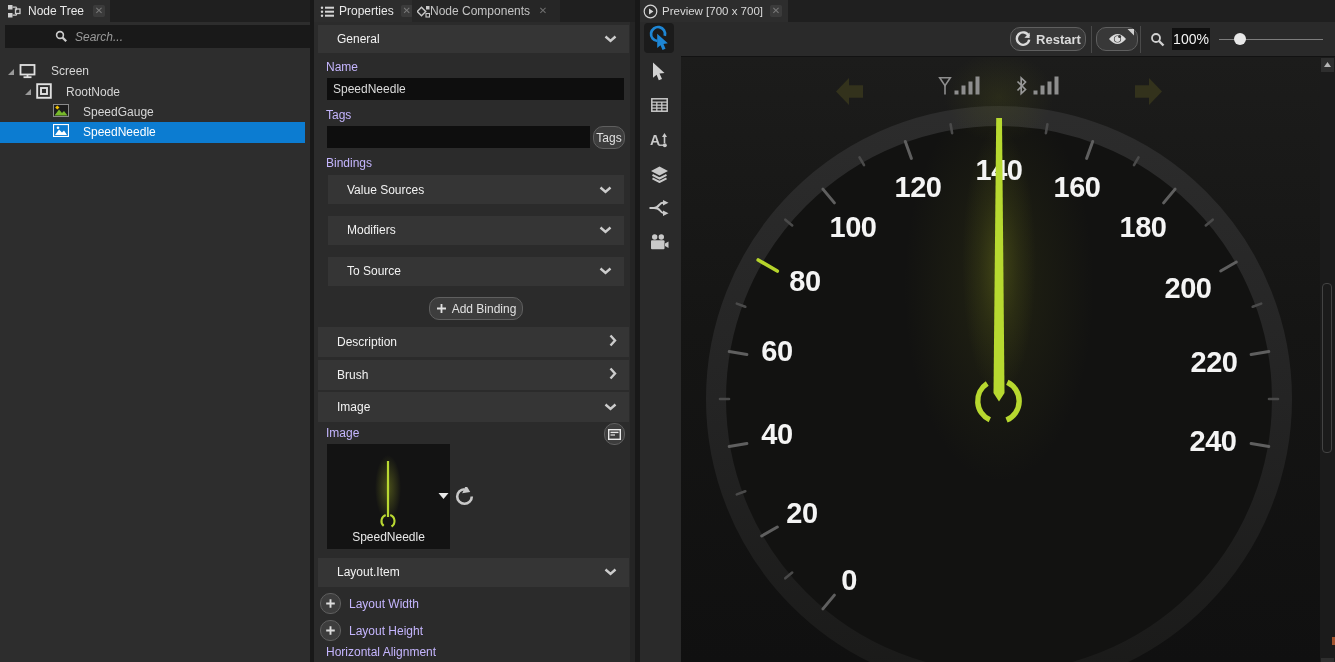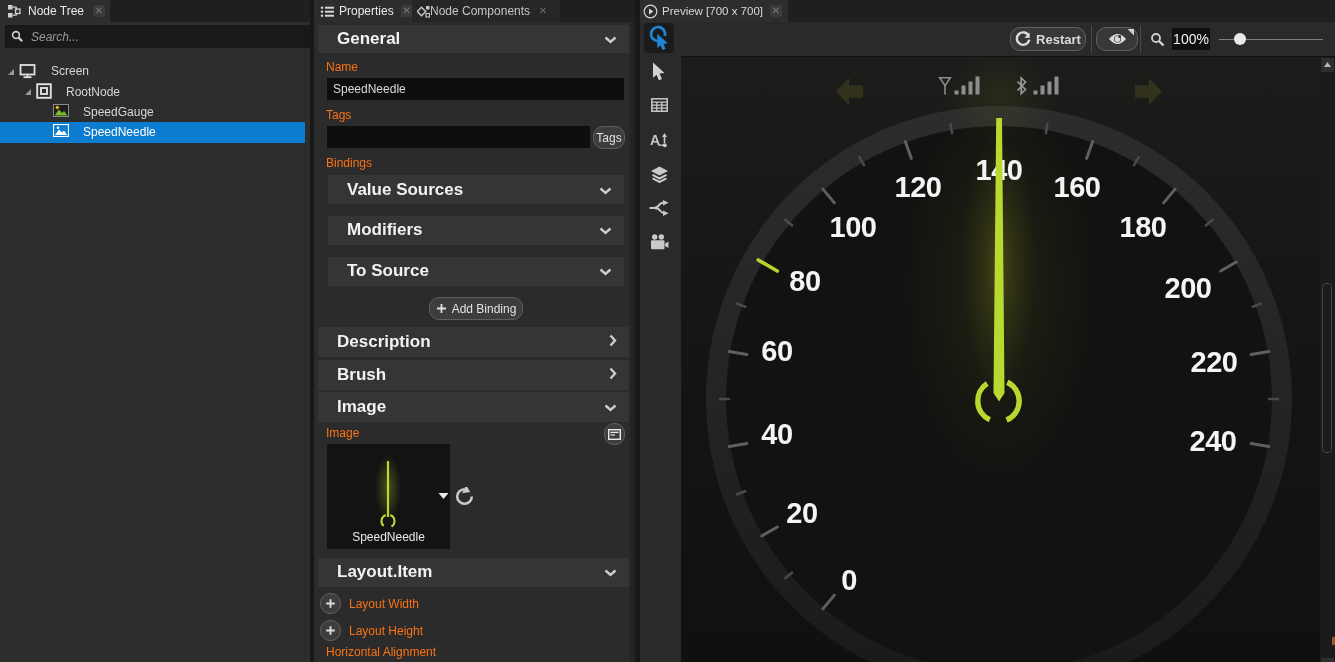--- a/index.html
+++ b/index.html
@@ -1,42 +1,42 @@
 <!DOCTYPE html>
 <html><head><meta charset="utf-8">
 <style>
 *{margin:0;padding:0;box-sizing:border-box;}
 html,body{width:1335px;height:662px;overflow:hidden;background:#1f1f1f;
   font-family:"Liberation Sans",sans-serif;font-size:12px;color:#cfcfcf;}
 .abs{position:absolute;}
 .tab{position:absolute;top:0;height:22px;display:flex;align-items:center;}
 .hdr{position:absolute;background:#353535;display:flex;align-items:center;
-  font-weight:bold;color:#f2f2f2;font-size:17px;}
+  font-weight:normal;color:#f2f2f2;font-size:12px;}
 .chev{position:absolute;right:12px;}
 .btn{position:absolute;background:#3d3d3d;border:1px solid #5f5f5f;border-radius:10px;
   display:flex;align-items:center;justify-content:center;color:#e0e0e0;}
-.lbl{position:absolute;color:#f97316;font-size:12px;}
+.lbl{position:absolute;color:#c4b5fd;font-size:12px;}
 .inp{position:absolute;background:#0e0e0e;color:#dcdcdc;font-size:12px;
   display:flex;align-items:center;padding-left:6px;}
 </style></head>
 <body>
 
 <div class="abs" style="left:0;top:0;width:310px;height:662px;background:#2d2d2d;">
   <div class="abs" style="left:0;top:0;width:310px;height:22px;background:#1f1f1f;"></div>
   <div class="tab" style="left:0;width:110px;background:#2d2d2d;">
     <svg width="15" height="15" style="margin-left:7px" viewBox="0 0 15 15">
       <rect x="1" y="1" width="4.5" height="4.5" fill="#cfcfcf"></rect>
       <rect x="1" y="9" width="4.5" height="4.5" fill="#cfcfcf"></rect>
       <rect x="8.5" y="5" width="4.5" height="4.5" fill="none" stroke="#cfcfcf" stroke-width="1.3"></rect>
       <path d="M5.5,3.2 h4 M5.5,11.2 h4 M9.5,3.2 v3 M9.5,11.2 v-2" stroke="#cfcfcf" stroke-width="1.2" fill="none"></path>
     </svg>
     <span style="margin-left:6px;color:#e9e9e9;">Node Tree</span>
     <span style="margin-left:9px;color:#7a7a7a;background:#3b3b3b;font-size:10px;width:12px;height:12px;line-height:12px;text-align:center;border-radius:2px;">✕</span>
   </div>
-  <div class="abs" style="left:5px;top:25px;width:328px;height:23px;background:#191919;display:flex;align-items:center;">
+  <div class="abs" style="left:5px;top:25px;width:328px;height:23px;background:#191919;display:flex;align-items:center;padding-left:44px;">
     <svg width="13" height="13" style="margin-left:6px" viewBox="0 0 13 13">
       <circle cx="5" cy="5" r="3.4" fill="none" stroke="#cccccc" stroke-width="1.6"></circle>
       <line x1="7.6" y1="7.6" x2="11.2" y2="11.2" stroke="#cccccc" stroke-width="2.2"></line>
     </svg>
     <span style="margin-left:7px;color:#9a9a9a;font-style:italic;">Search...</span>
   </div>
 
   <div class="abs" style="left:0;top:81px;width:305px;height:21px;">
     <svg class="abs" style="left:24px;top:7px;" width="8" height="8" viewBox="0 0 8 8">
         <path d="M7,1 L7,7 L1,7 Z" fill="#999999"></path>

